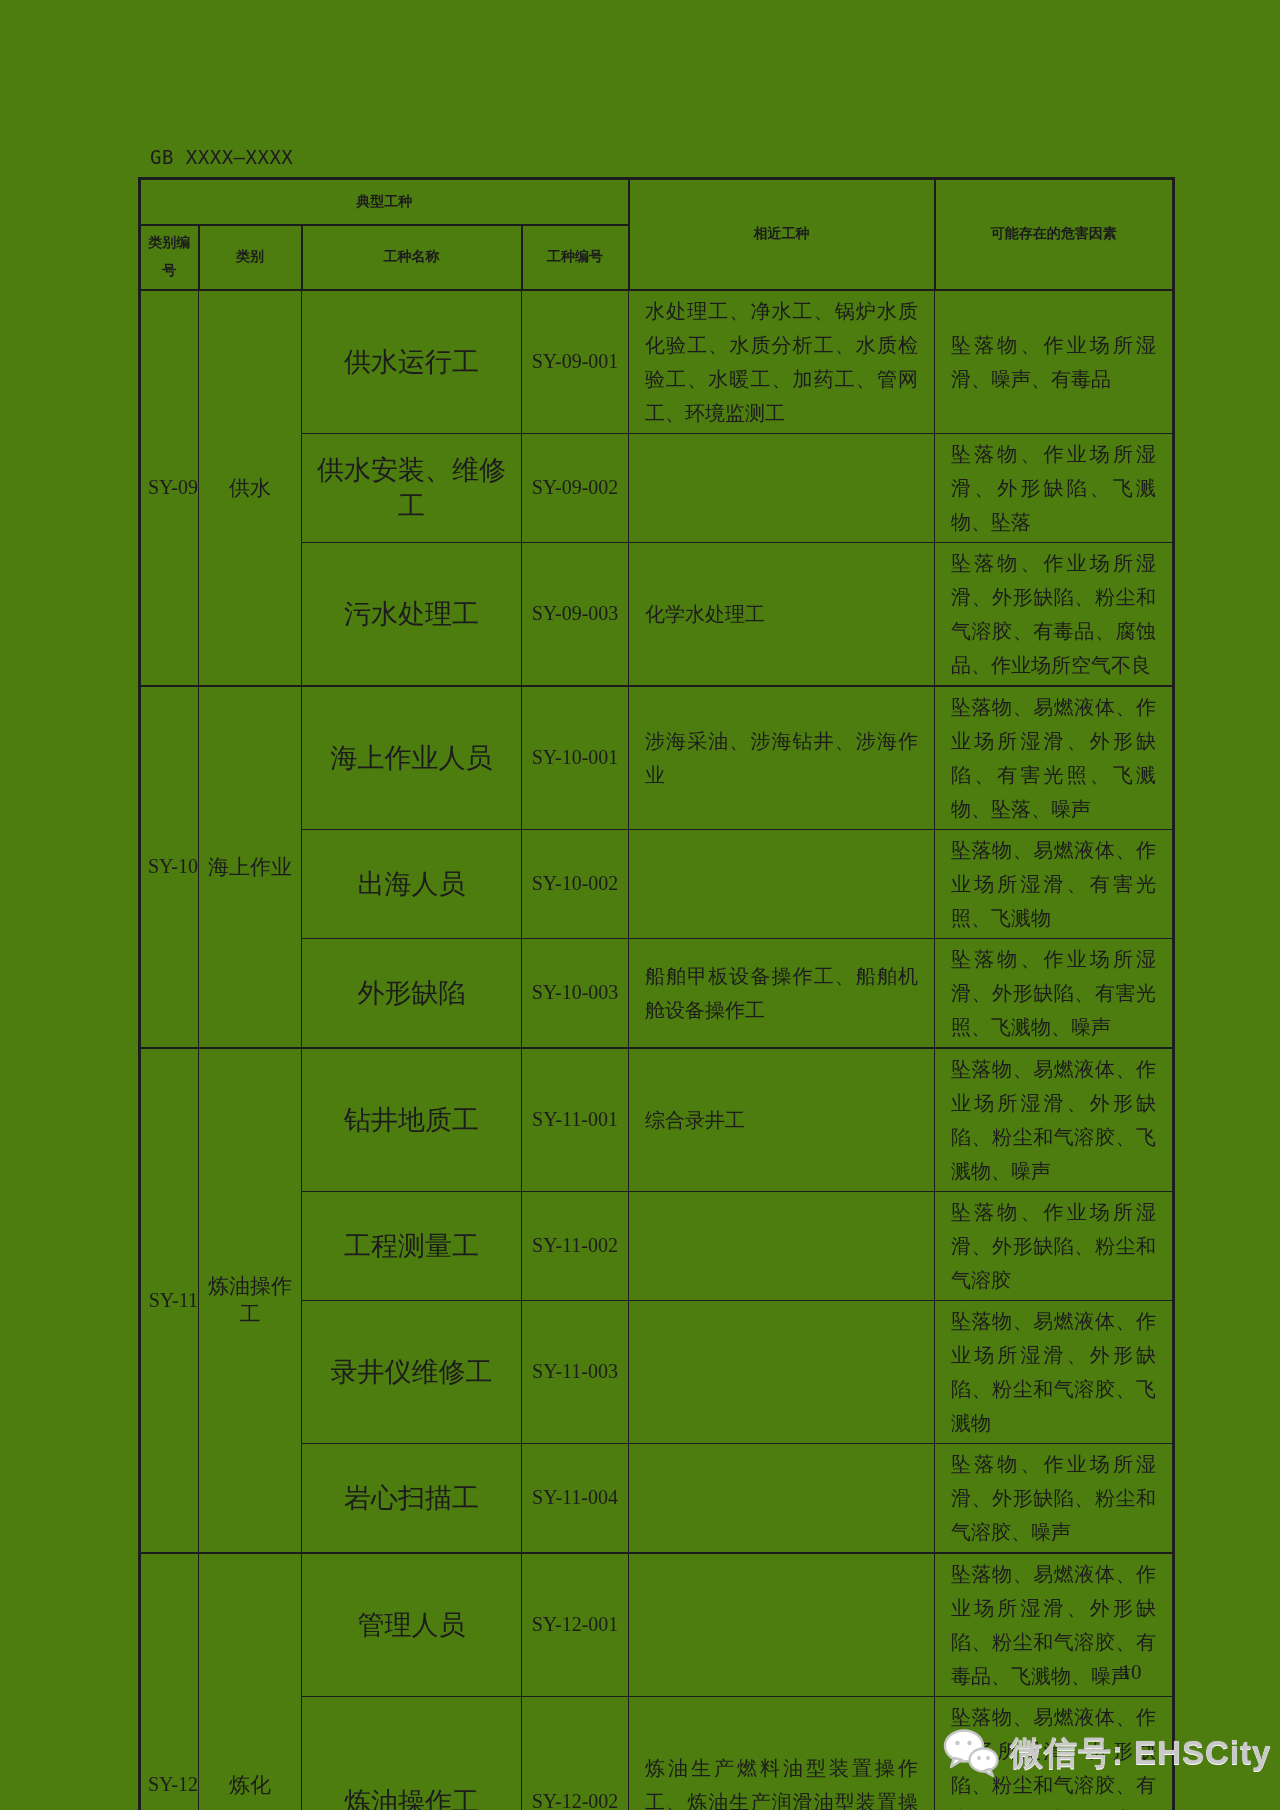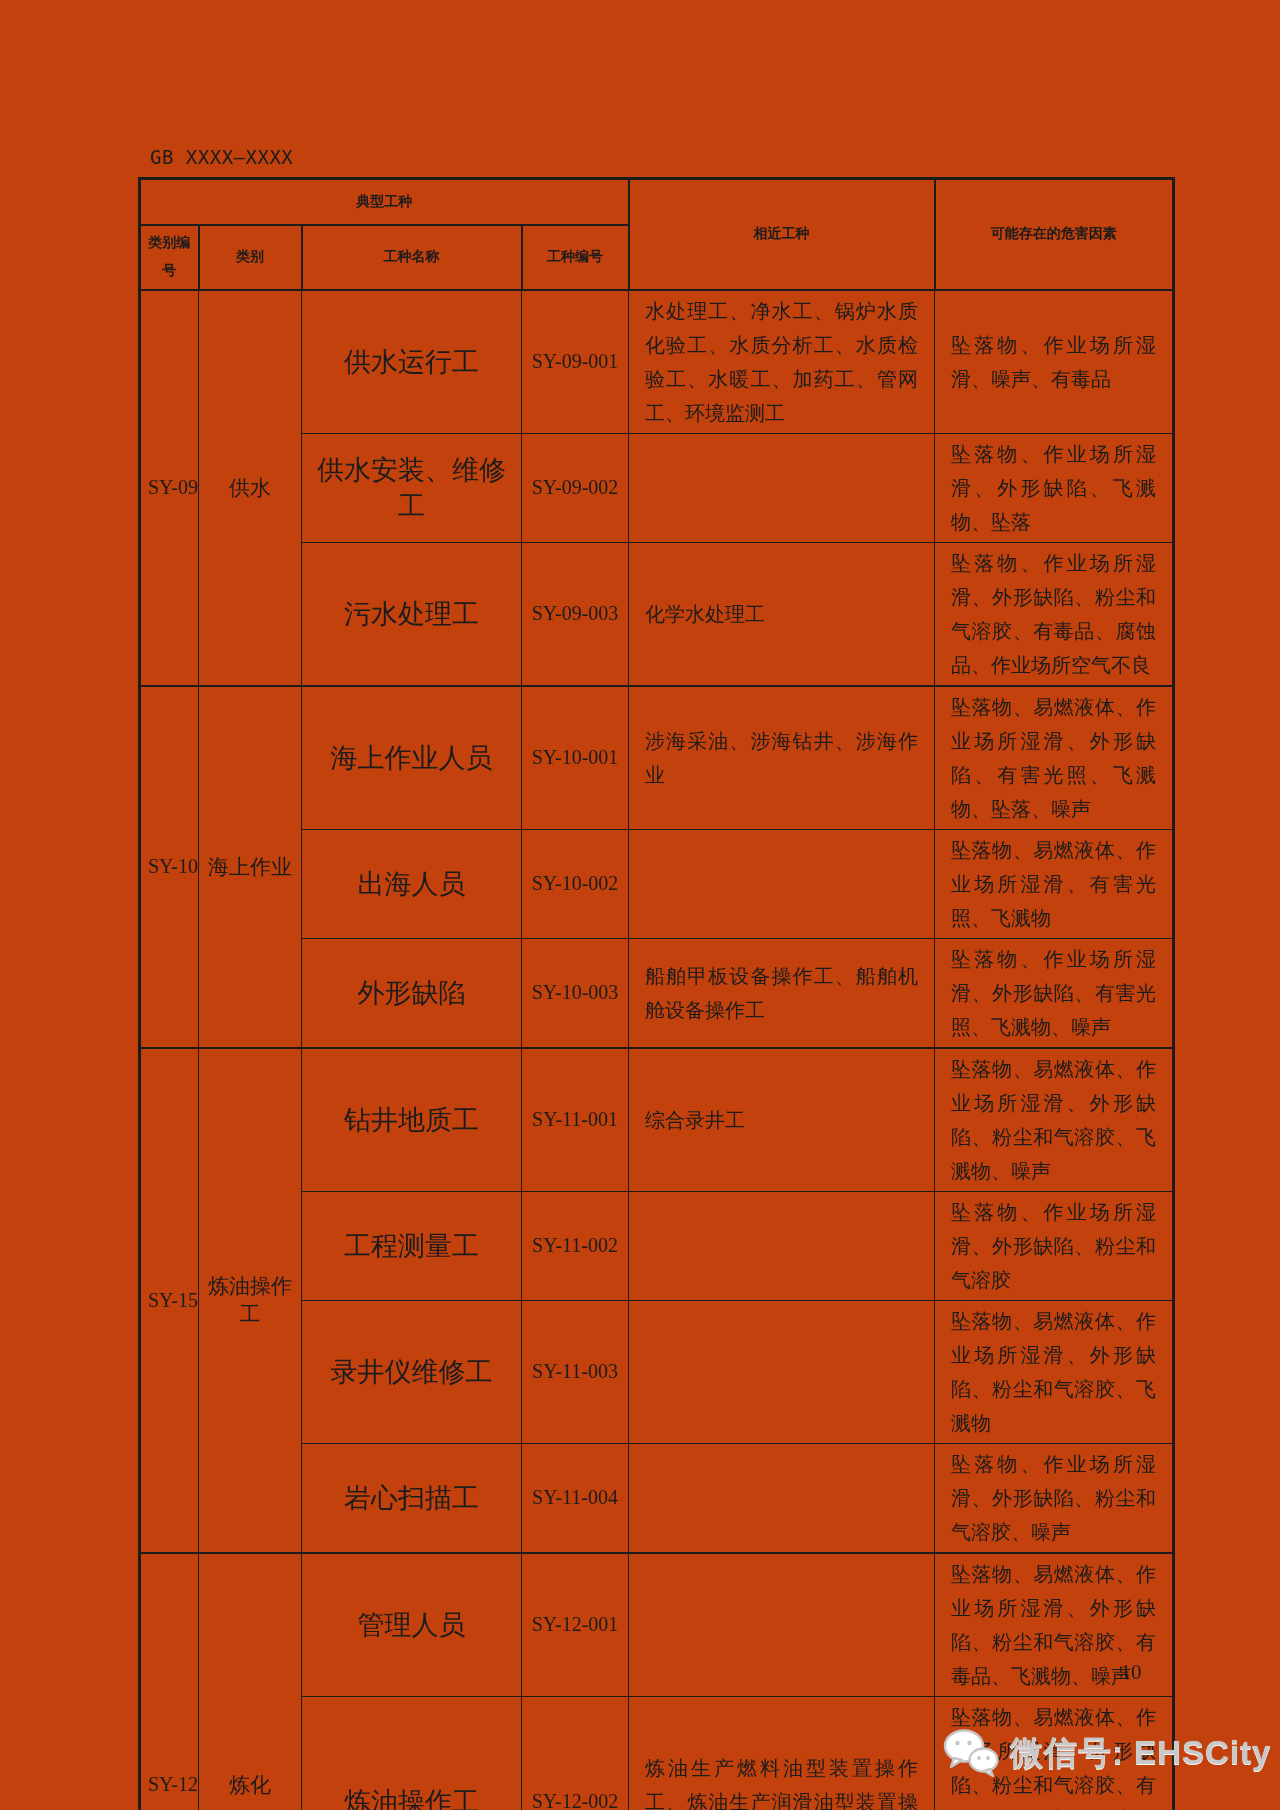--- a/index.html
+++ b/index.html
@@ -1,18 +1,18 @@
 <!DOCTYPE html>
 <html><head>
 <meta charset="utf-8">
 <style>
   * { margin:0; padding:0; box-sizing:border-box; }
   html,body { background:#ffffff; }
   .page {
-    position:relative; width:1280px; height:1810px; background:#c2410c;
+    position:relative; width:1280px; height:1810px; background:#4d7c0f;
     font-family:"Liberation Serif", serif; color:#1c1c1c; overflow:hidden;
   }
   .doc-code {
     position:absolute; left:150px; top:146px;
     font-family:"DejaVu Sans Mono", monospace; font-size:19px; letter-spacing:0.5px;
   }
   table.jobs-table {
     position:absolute; left:138px; top:177px; width:1034px;
     border-collapse:collapse; table-layout:fixed;
     border:3px solid #1c1c1c;
@@ -116,21 +116,21 @@
         <td class="c-haz">坠落物、易燃液体、作业场所湿滑、有害光照、飞溅物</td>
       </tr>
       <tr style="height:103px">
         <td class="c-name">外形缺陷</td>
         <td class="c-no">SY-10-003</td>
         <td class="c-sim">船舶甲板设备操作工、船舶机舱设备操作工</td>
         <td class="c-haz">坠落物、作业场所湿滑、外形缺陷、有害光照、飞溅物、噪声</td>
       </tr>
 
       <tr class="group-start" style="height:102px">
-        <td class="c-catno" rowspan="4">SY-15</td>
+        <td class="c-catno" rowspan="4">SY-11</td>
         <td class="c-cat" rowspan="4">炼油操作工</td>
         <td class="c-name">钻井地质工</td>
         <td class="c-no">SY-11-001</td>
         <td class="c-sim">综合录井工</td>
         <td class="c-haz">坠落物、易燃液体、作业场所湿滑、外形缺陷、粉尘和气溶胶、飞溅物、噪声</td>
       </tr>
       <tr style="height:68px">
         <td class="c-name">工程测量工</td>
         <td class="c-no">SY-11-002</td>
         <td class="c-sim"></td>

